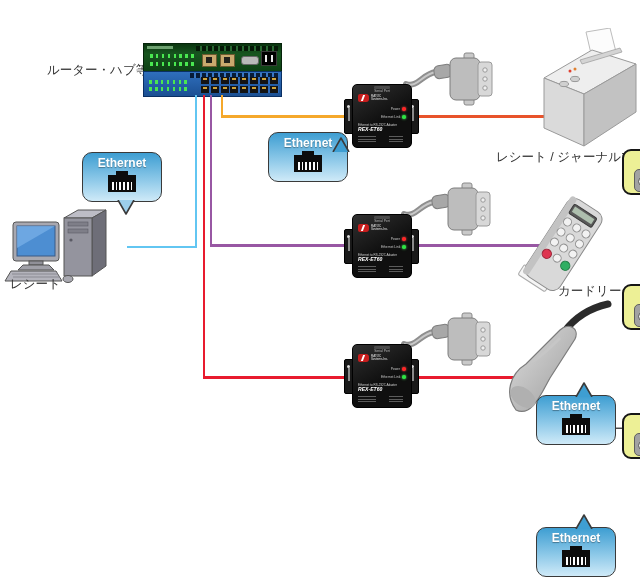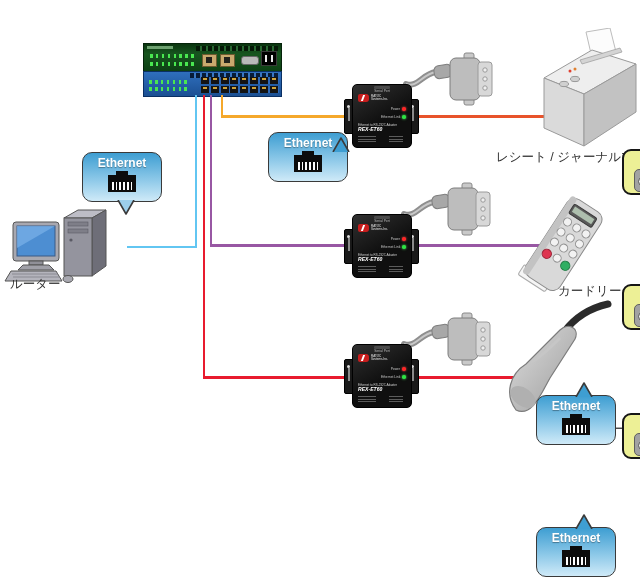--- a/index.html
+++ b/index.html
@@ -84,20 +84,21 @@
   .model{position:absolute;left:5px;top:42px;font-size:6px;font-weight:bold;font-style:italic;color:#fff;
          transform:scale(.85);transform-origin:0 0;white-space:nowrap}
   .spec{position:absolute;height:7px;opacity:.55;
         background:repeating-linear-gradient(#9a9a9a 0 1px,transparent 1px 2.6px)}
 </style>
 </head>
 <body>
 
 <div class="stage">
 
+  <div class="lbl" style="left:47px;top:62px">ルーター・ハブ等</div>
 
   <div class="rgreen">
     <div class="mdl"></div>
     <div class="vents" style="left:52px;top:2px;width:82px"></div>
     <div class="leds" style="left:6px;top:10px;width:44px"></div>
     <div class="leds" style="left:6px;top:18px;width:44px"></div>
     <div class="rjport" style="left:58px;top:10px"></div>
     <div class="rjport" style="left:76px;top:10px"></div>
     <div class="ser"></div>
     <div class="pwr"></div>
@@ -132,21 +133,21 @@
     <circle cx="67" cy="38" r="1.6" fill="#5a5a64"></circle>
     <rect x="9" y="20" width="46" height="39" rx="3" fill="#a8a8b0" stroke="#555"></rect>
     <rect x="13" y="24" width="38" height="30" fill="#4d8ed2" stroke="#3a5a86"></rect>
     <polygon points="13,24 51,24 13,46" fill="#7ab2e8" opacity=".7"></polygon>
     <rect x="25" y="59" width="14" height="4" fill="#909098" stroke="#555"></rect>
     <polygon points="19,63 45,63 50,68 14,68" fill="#a0a0a8" stroke="#555"></polygon>
     <polygon points="7,69 52,69 58,79 1,79" fill="#b4b4bc" stroke="#555"></polygon>
     <path d="M8,72 L54,72 M9,75 L56,75" stroke="#8a8a92" stroke-width="1" fill="none"></path>
     <ellipse cx="64" cy="77" rx="5" ry="3.5" fill="#a8a8b0" stroke="#555"></ellipse>
   </svg>
-  <div class="lbl" style="left:10px;top:276px">ルーター</div>
+  <div class="lbl" style="left:10px;top:276px">レシート</div>
 
   <svg class="abs" style="left:540px;top:28px" width="100" height="122" viewBox="0 0 100 122">
     <polygon points="46,4 70,0 76,24 52,30" fill="#fcfcfc" stroke="#bcbcbc"></polygon>
     <polygon points="4,50 52,22 96,36 44,66" fill="#eeeeee" stroke="#9a9a9a"></polygon>
     <polygon points="4,50 44,66 44,118 4,100" fill="#dadada" stroke="#9a9a9a"></polygon>
     <polygon points="44,66 96,36 96,84 44,118" fill="#c2c2c2" stroke="#9a9a9a"></polygon>
     <polygon points="40,32 80,20 82,24 42,36" fill="#d4d4d4" stroke="#9a9a9a" stroke-width=".7"></polygon>
     <ellipse cx="24" cy="56" rx="4.5" ry="2.6" fill="#d0d0d0" stroke="#999"></ellipse>
     <ellipse cx="35" cy="51" rx="4.5" ry="2.6" fill="#d0d0d0" stroke="#999"></ellipse>
     <circle cx="30" cy="43" r="1.5" fill="#e04030"></circle>

